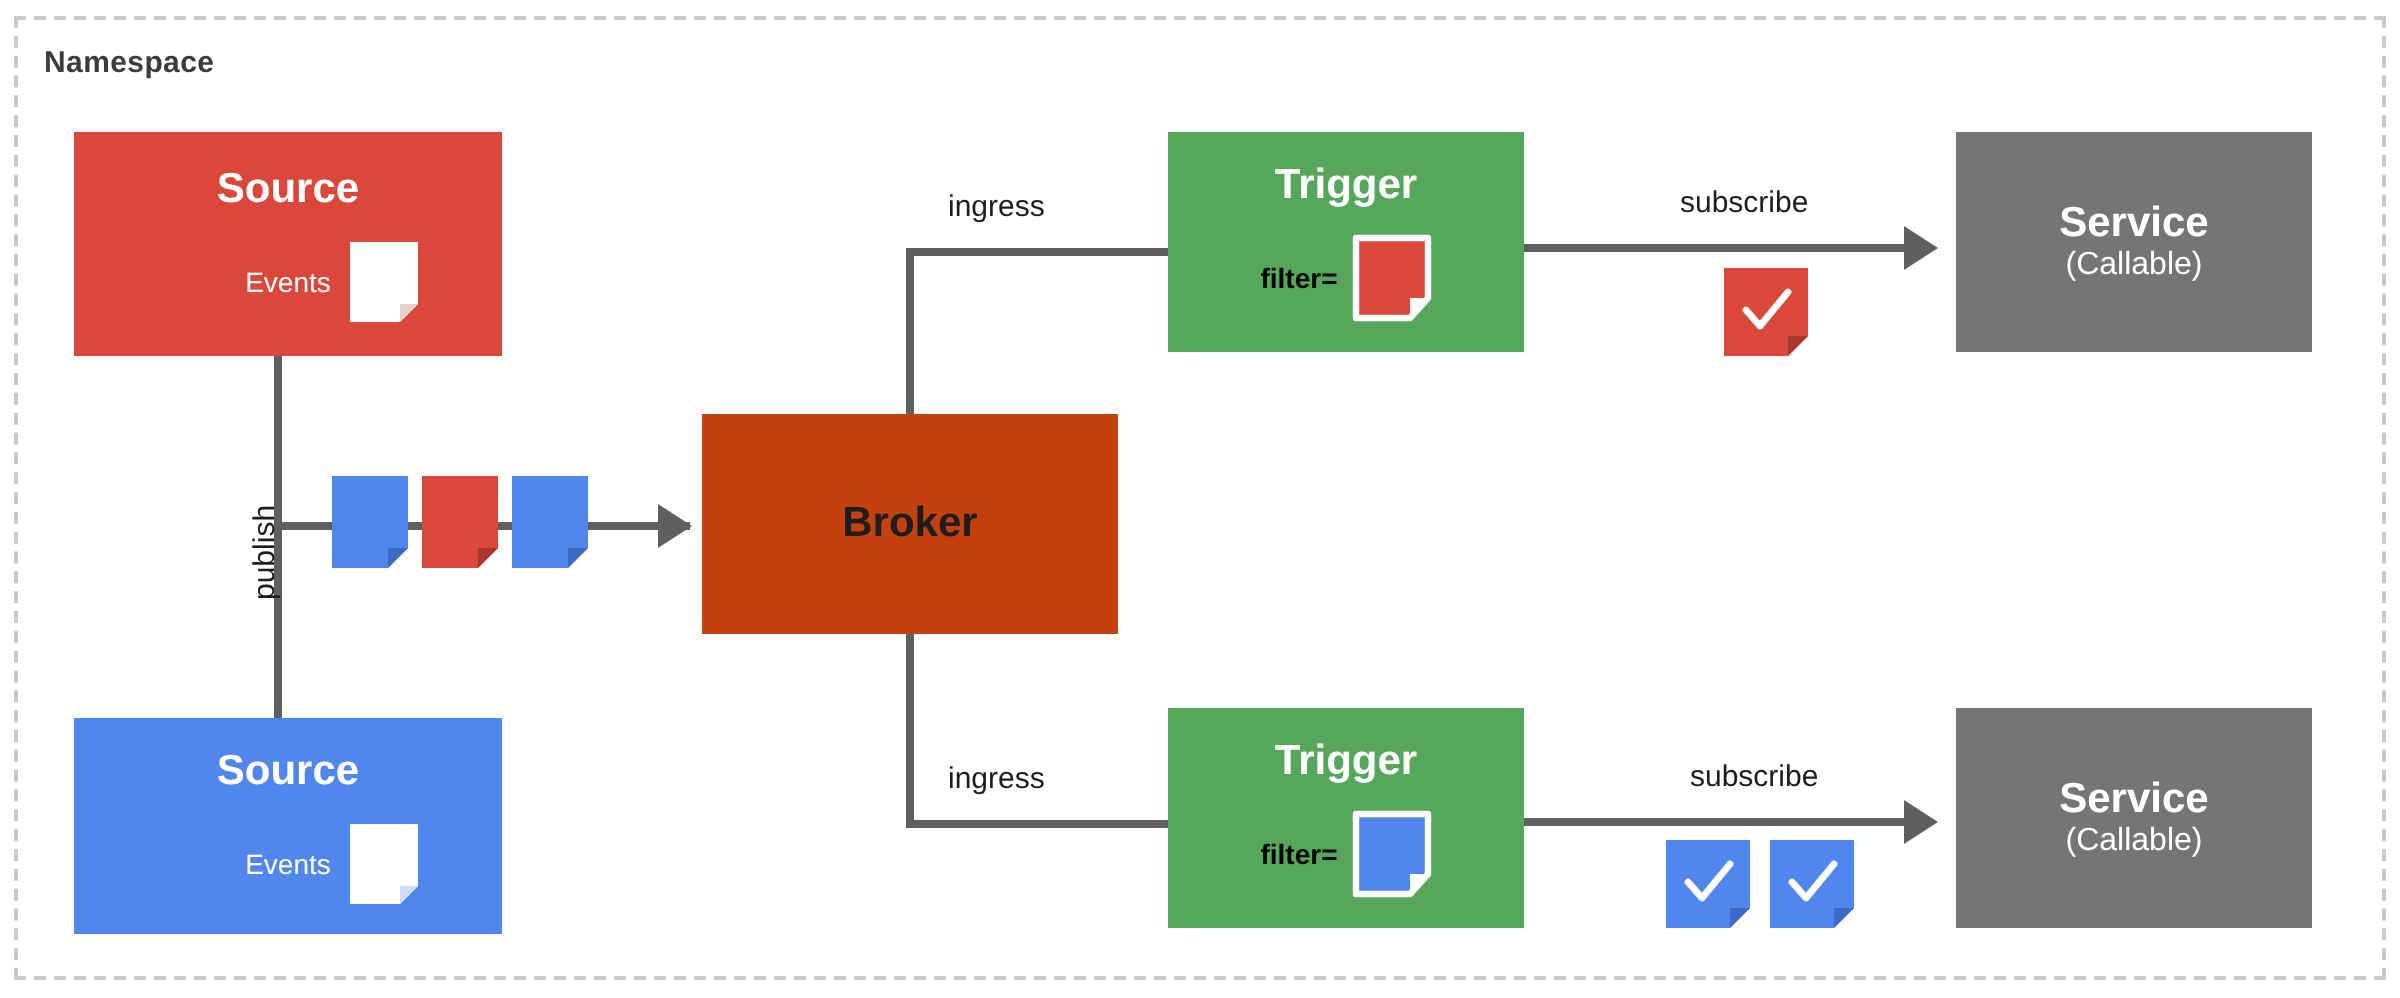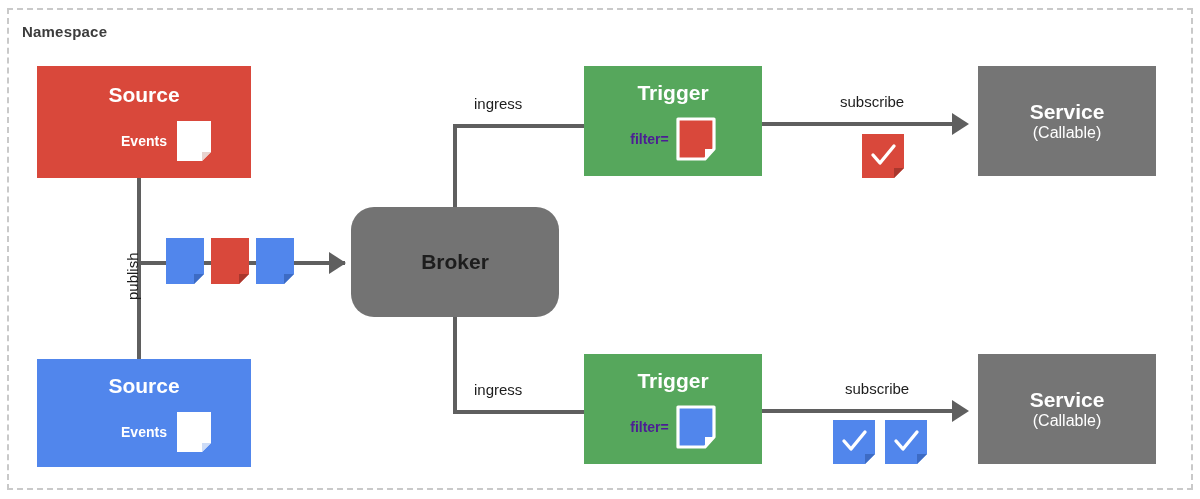--- a/index.html
+++ b/index.html
@@ -35,36 +35,36 @@
   }
   .node .sub{
     font-size:16px;font-weight:normal;color:#ffffff;line-height:1.2;
     white-space:nowrap;
   }
 
   
   .src-red{background:#d9483b;}
   .src-blue{background:#5186ec;}
   .trigger{background:#56a75c;justify-content:center;}
-  .broker{background:#737373;border-radius:23px;}
+  .broker{background:#c2410c;}
   .service{background:#757575;align-items:center;}
 
   .broker .ttl-dark{
     font-size:21px;font-weight:bold;color:#1d1d1d;white-space:nowrap;
   }
 
   
   .evrow{
     display:flex;align-items:center;gap:10px;margin-top:14px;
   }
-  .evlabel{font-size:14px;font-weight:bold;color:#fff;white-space:nowrap;padding-left:44px;}
+  .evlabel{font-size:14px;font-weight:normal;color:#fff;white-space:nowrap;padding-left:44px;}
 
   
   .filterrow{display:flex;align-items:center;gap:7px;margin-top:13px;}
-  .filterlabel{font-size:14px;font-weight:bold;color:#4c1d95;white-space:nowrap;}
+  .filterlabel{font-size:14px;font-weight:bold;color:#000000;white-space:nowrap;}
 
   
   .doc{
     position:relative;display:block;
   }
   .doc svg{display:block;}
 
   
   .line{position:absolute;background:#5f5f5f;}
   .hline{height:4px;}

